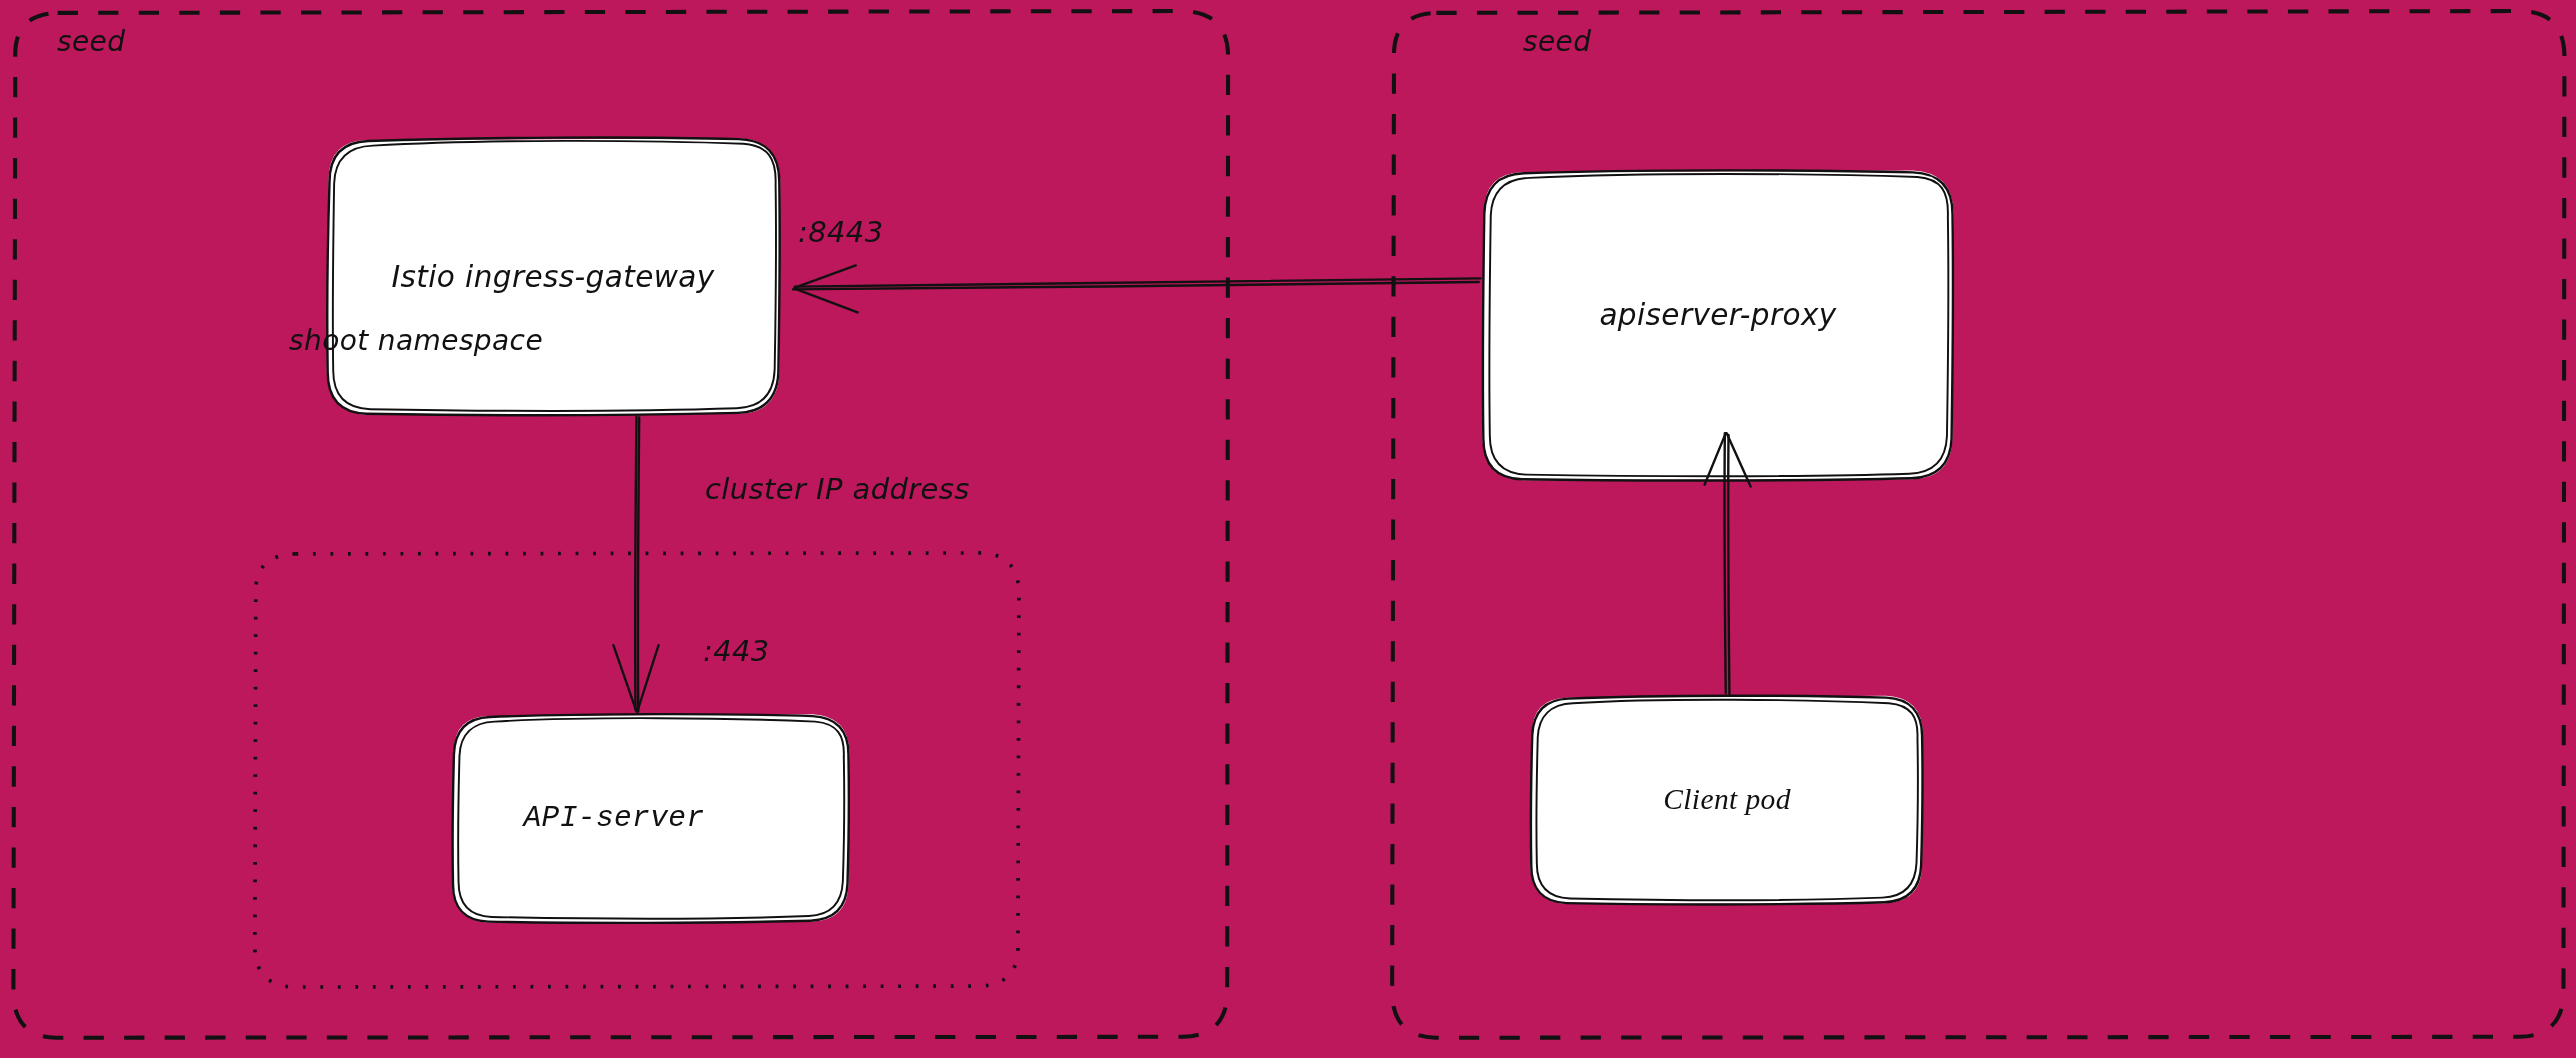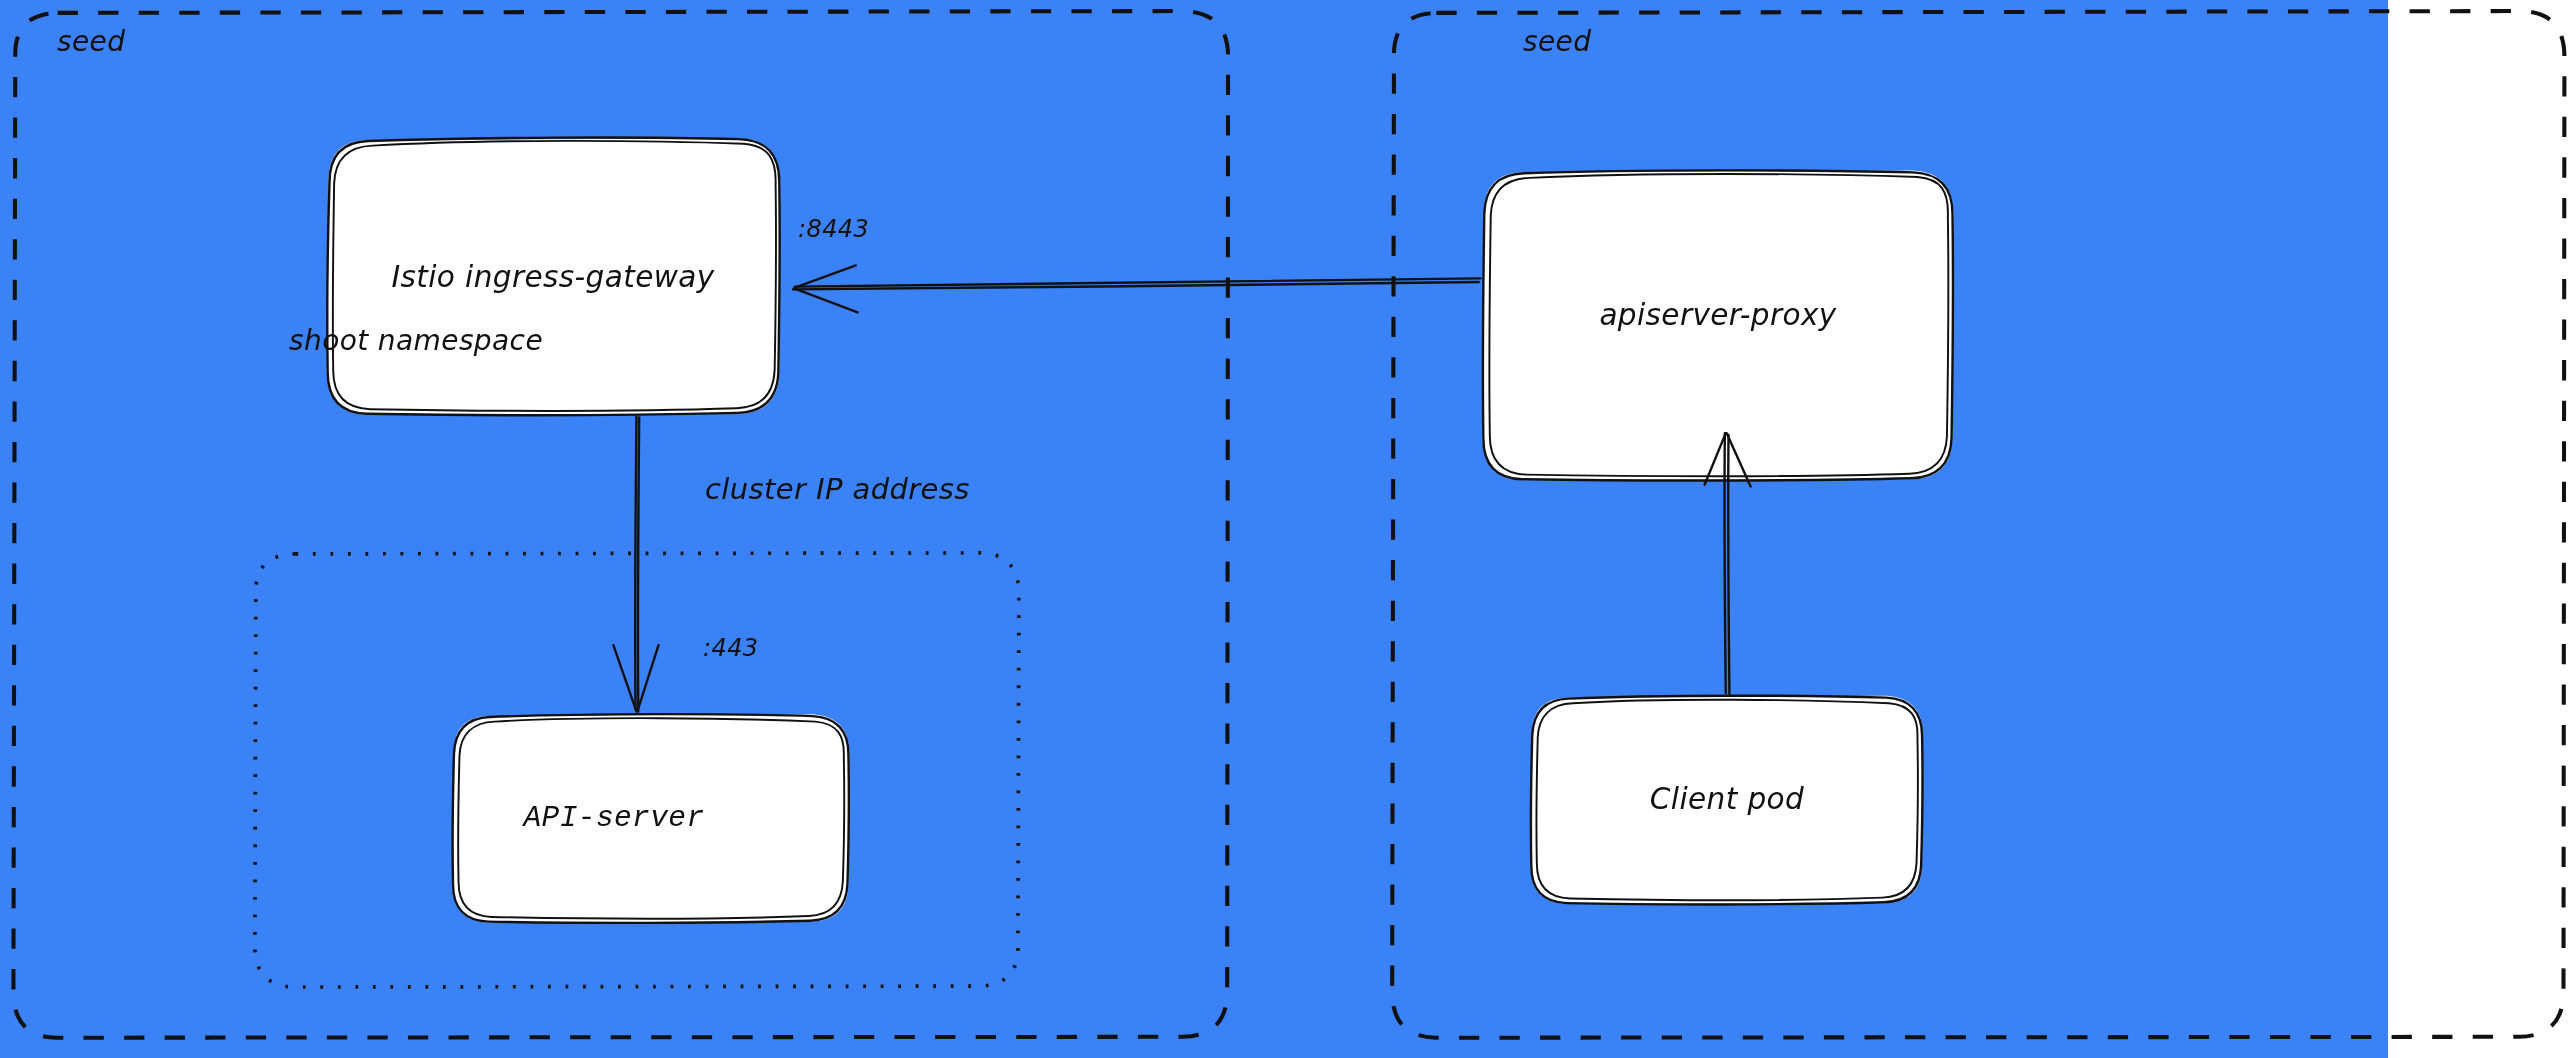--- a/index.html
+++ b/index.html
@@ -9,23 +9,23 @@
     background: #ffffff;
   }
   body {
     width: 2576px;
     height: 1058px;
     overflow: hidden;
     font-family: "DejaVu Sans", sans-serif;
   }
   #diagram-root {
     position: relative;
-    width: 2388px;
+    width: 2576px;
     height: 1058px;
-    background: #3b82f6;
+    background: #be185d;
   }
   svg#diagram-svg {
     position: absolute;
     top: 0;
     left: 0;
     width: 2576px;
     height: 1058px;
     display: block;
   }
   .sketch-stroke {
@@ -77,21 +77,21 @@
     font-style: italic;
     font-weight: 400;
   }
   .container-label {
     font-size: 28px;
   }
   .node-label {
     font-size: 29.5px;
   }
   .edge-label {
-    font-size: 24px;
+    font-size: 29px;
   }
   .edge-label-multi {
     font-size: 29px;
     line-height: 1.35;
   }
   .centered {
     transform: translate(-50%, -50%);
   }
 </style>
 </head>
@@ -266,21 +266,21 @@
   <div class="txt container-label" style="left:1523px; top:24px;">seed</div>
 
   <div class="txt container-label" style="left:289px; top:323px;">shoot namespace</div>
 
   <div class="txt node-label centered" style="left:553px; top:278px;">Istio ingress-gateway</div>
 
   <div class="txt node-label centered" style="left:614px; top:819px;font-family:Liberation Mono, monospace;">API-server</div>
 
   <div class="txt node-label centered" style="left:1718px; top:316px;">apiserver-proxy</div>
 
-  <div class="txt node-label centered" style="left:1727px; top:800px;">Client pod</div>
+  <div class="txt node-label centered" style="left:1727px; top:800px;font-family:Liberation Serif, serif;">Client pod</div>
 
   <div class="txt edge-label" style="left:798px; top:214px;">:8443</div>
 
 
   <div class="txt edge-label-multi" style="left:705px; top:470px;">cluster IP address</div>
 
   <div class="txt edge-label" style="left:703px; top:633px;">:443</div>
 
 
 </div>

